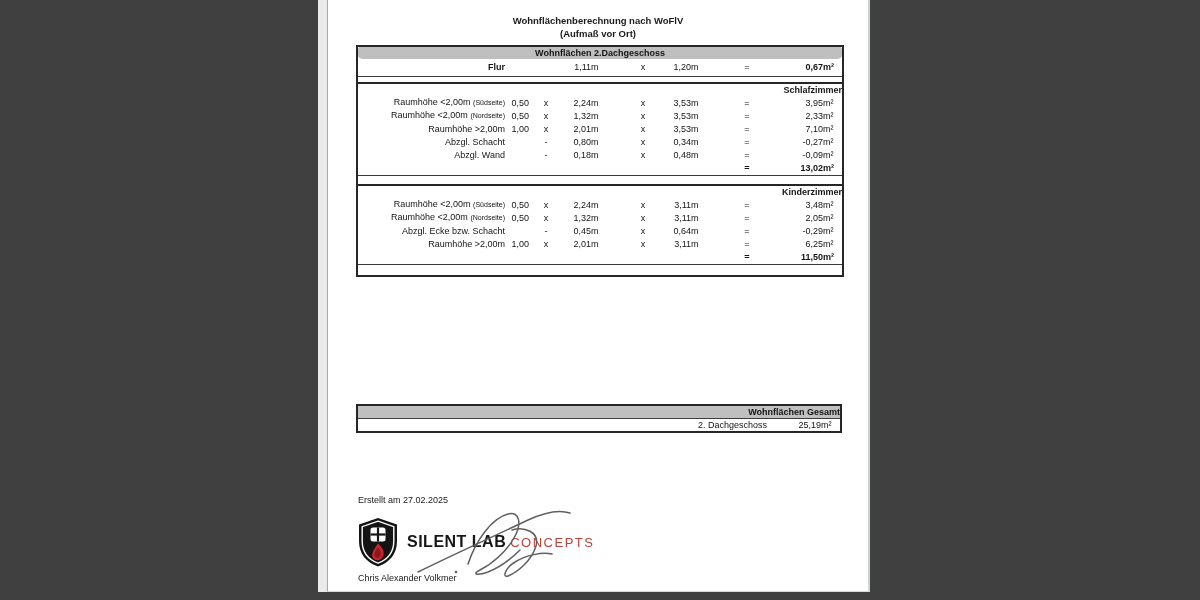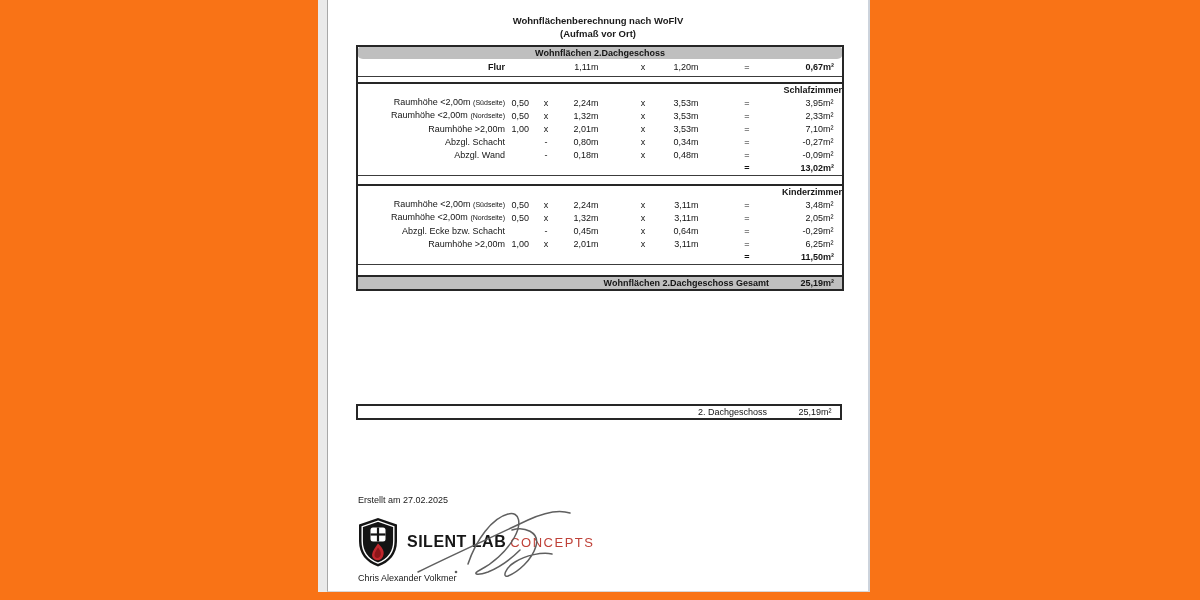--- a/index.html
+++ b/index.html
@@ -1,17 +1,17 @@
 <!DOCTYPE html>
 <html><head>
 <meta charset="utf-8">
 <style>
   * { margin:0; padding:0; box-sizing:border-box; }
   body { background:#ffffff; font-family:"Liberation Sans", sans-serif; }
-  .canvas { position:relative; width:1200px; height:600px; background:#f97316; overflow:hidden;padding-left:8px; }
+  .canvas { position:relative; width:1200px; height:600px; background:#404040; overflow:hidden;padding-left:8px; }
 
   .page-shadow { position:absolute; left:318px; top:0; width:9px; height:592px; background:#eaeaea; }
   .page {
     position:absolute; left:327px; top:0; width:543px; height:592px;
     background:#ffffff;
     border-left:1px solid #a8a8a8;
     border-right:2px solid #ccd3dc;
     border-bottom:1px solid #d8d8d8;
   }
 
@@ -243,35 +243,33 @@
             <td></td>
             <td></td>
             <td></td>
             <td class="c b">=</td>
             <td class="r b">11,50</td>
             <td class="unit b">m²</td>
           </tr>
           <tr class="sp12">
             <td colspan="11"></td>
           </tr>
-          <tr class="gray bt2 sum">
-            <td class="lbl" colspan="9">Wohnflächen 2.Dachgeschoss Gesamt</td>
-            <td class="r">25,19</td>
-            <td class="unit">m²</td>
-          </tr>
         </tbody>
     </table>
 
     <table class="t" id="table2">
       <colgroup>
         <col>
           <col style="width:54px">
           <col style="width:20px">
       </colgroup>
       <tbody>
+          <tr class="gray">
+            <td class="lbl" colspan="3">Wohnflächen Gesamt</td>
+          </tr>
           <tr class="bt1">
             <td class="lbl">2. Dachgeschoss</td>
             <td class="r">25,19</td>
             <td class="unit">m²</td>
           </tr>
         </tbody>
     </table>
 
     <div class="created">Erstellt am 27.02.2025</div>
 

